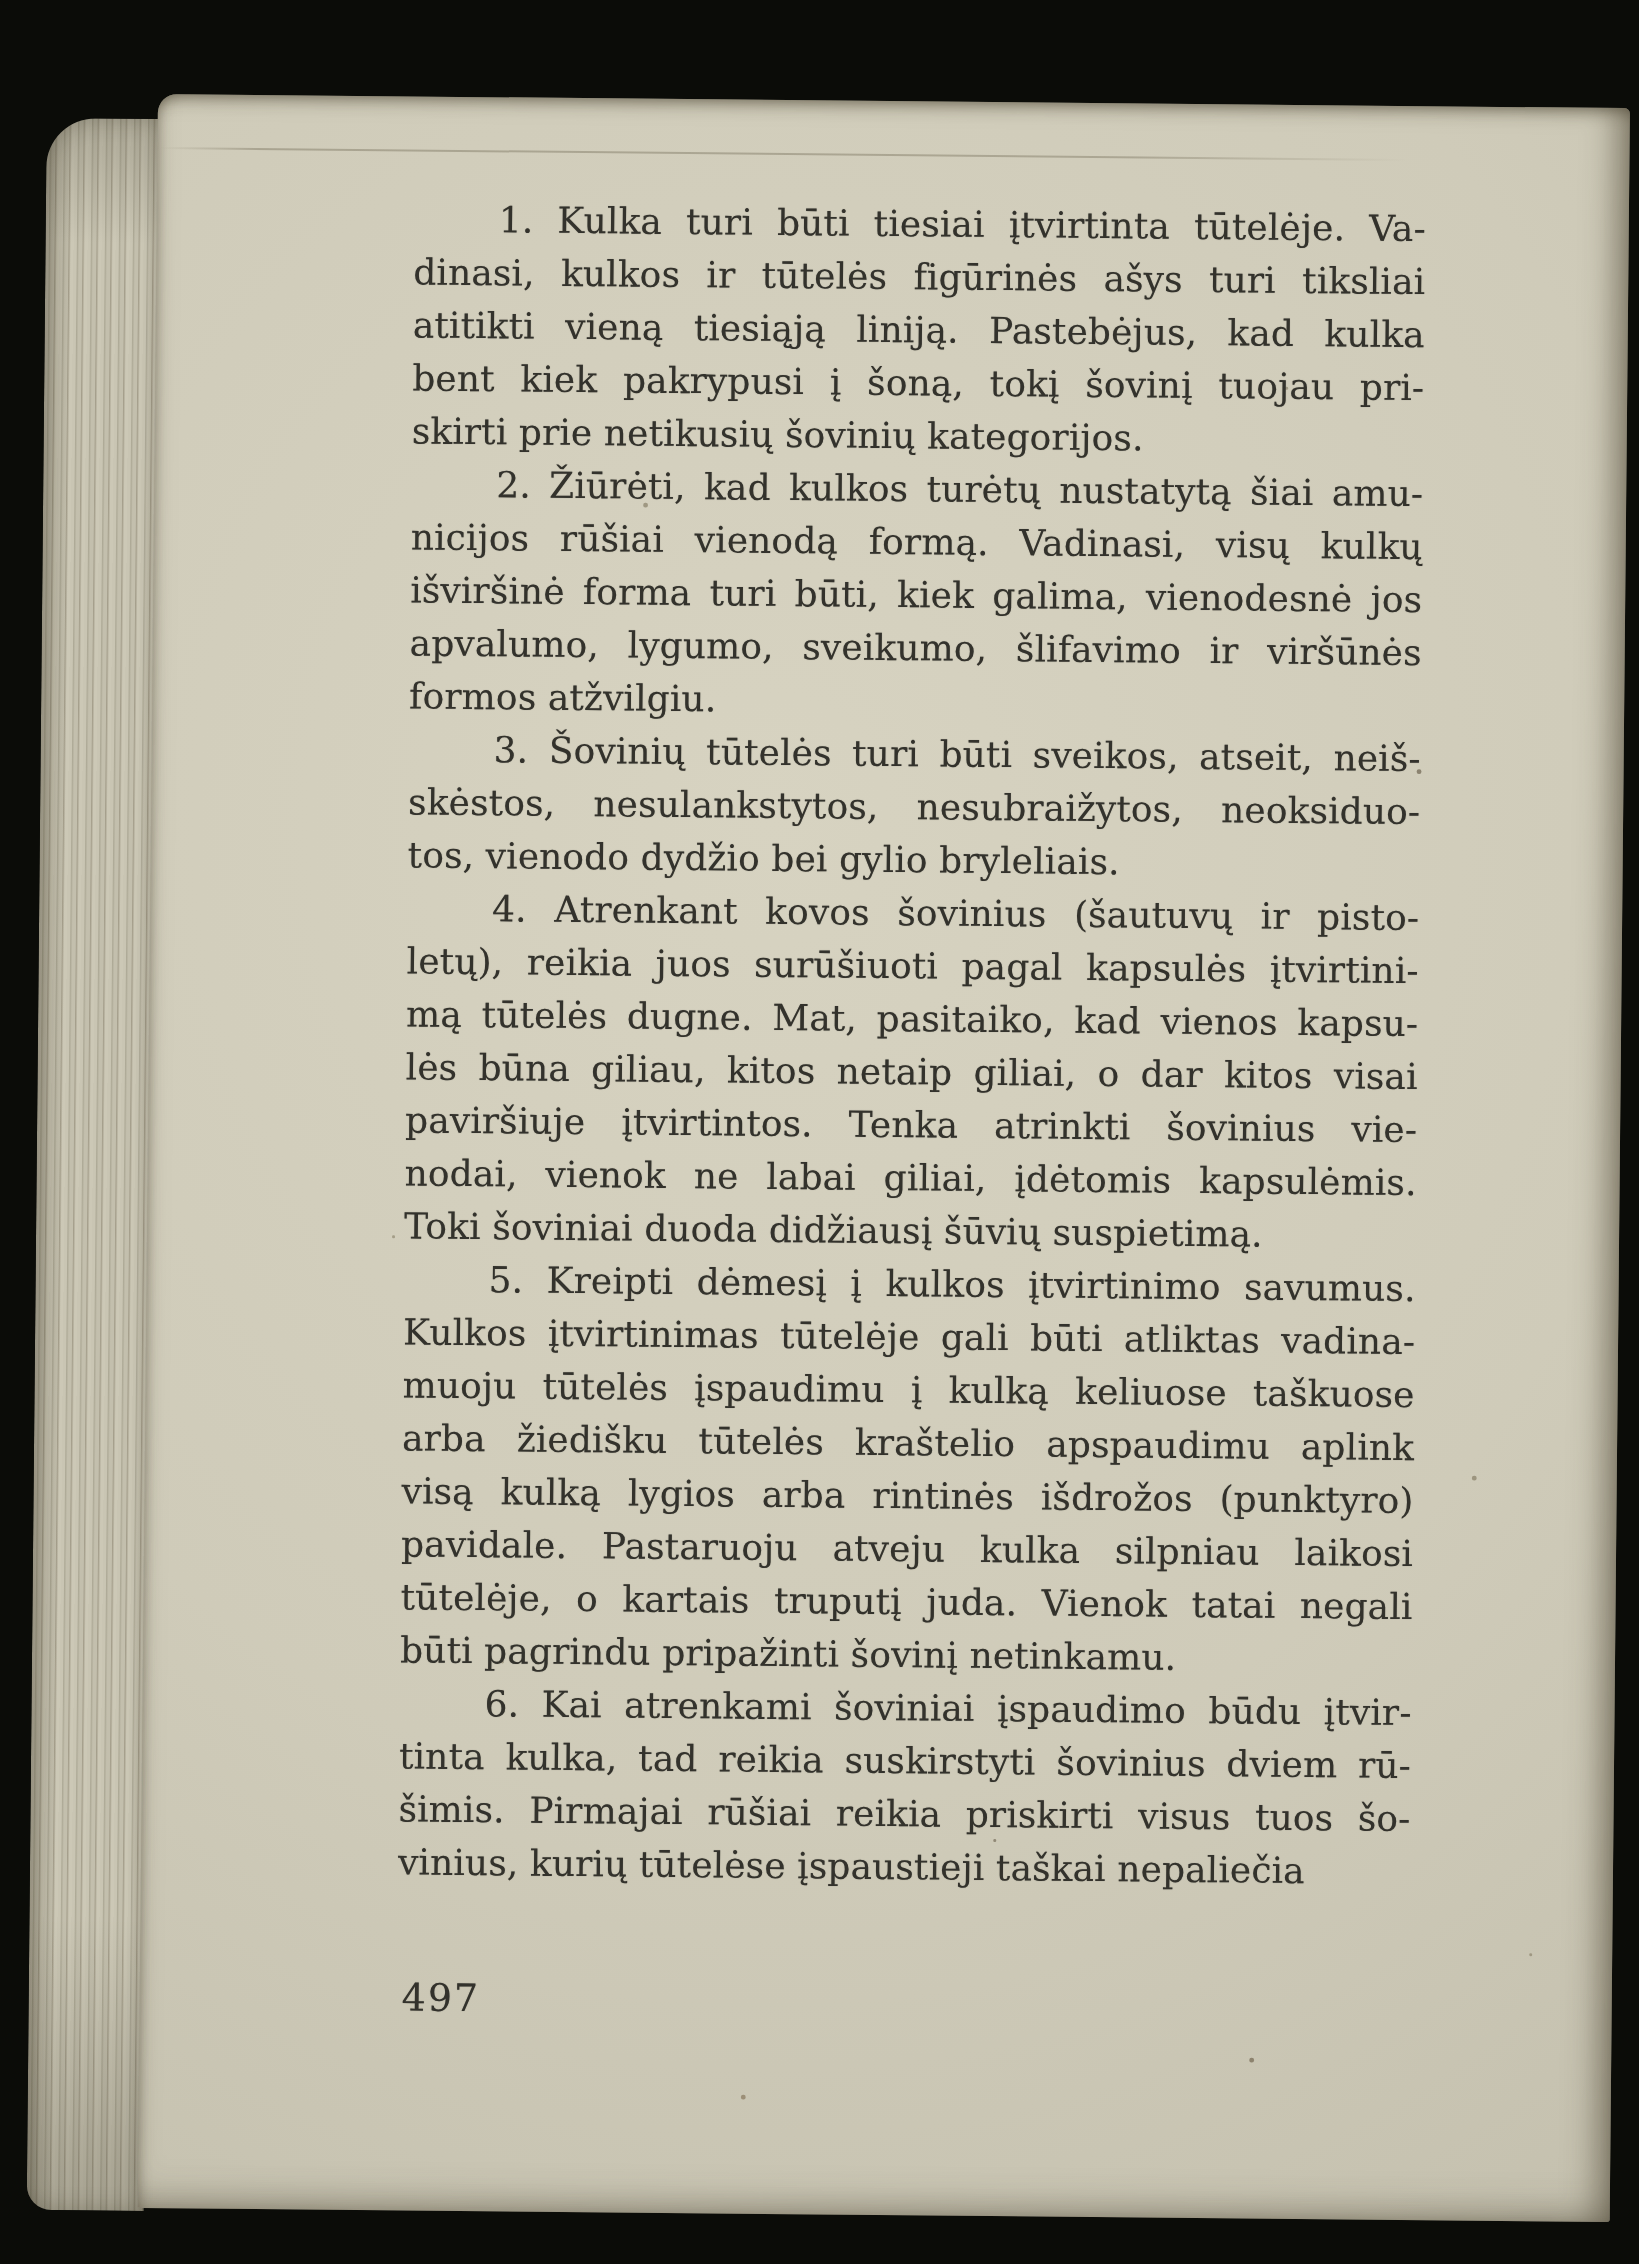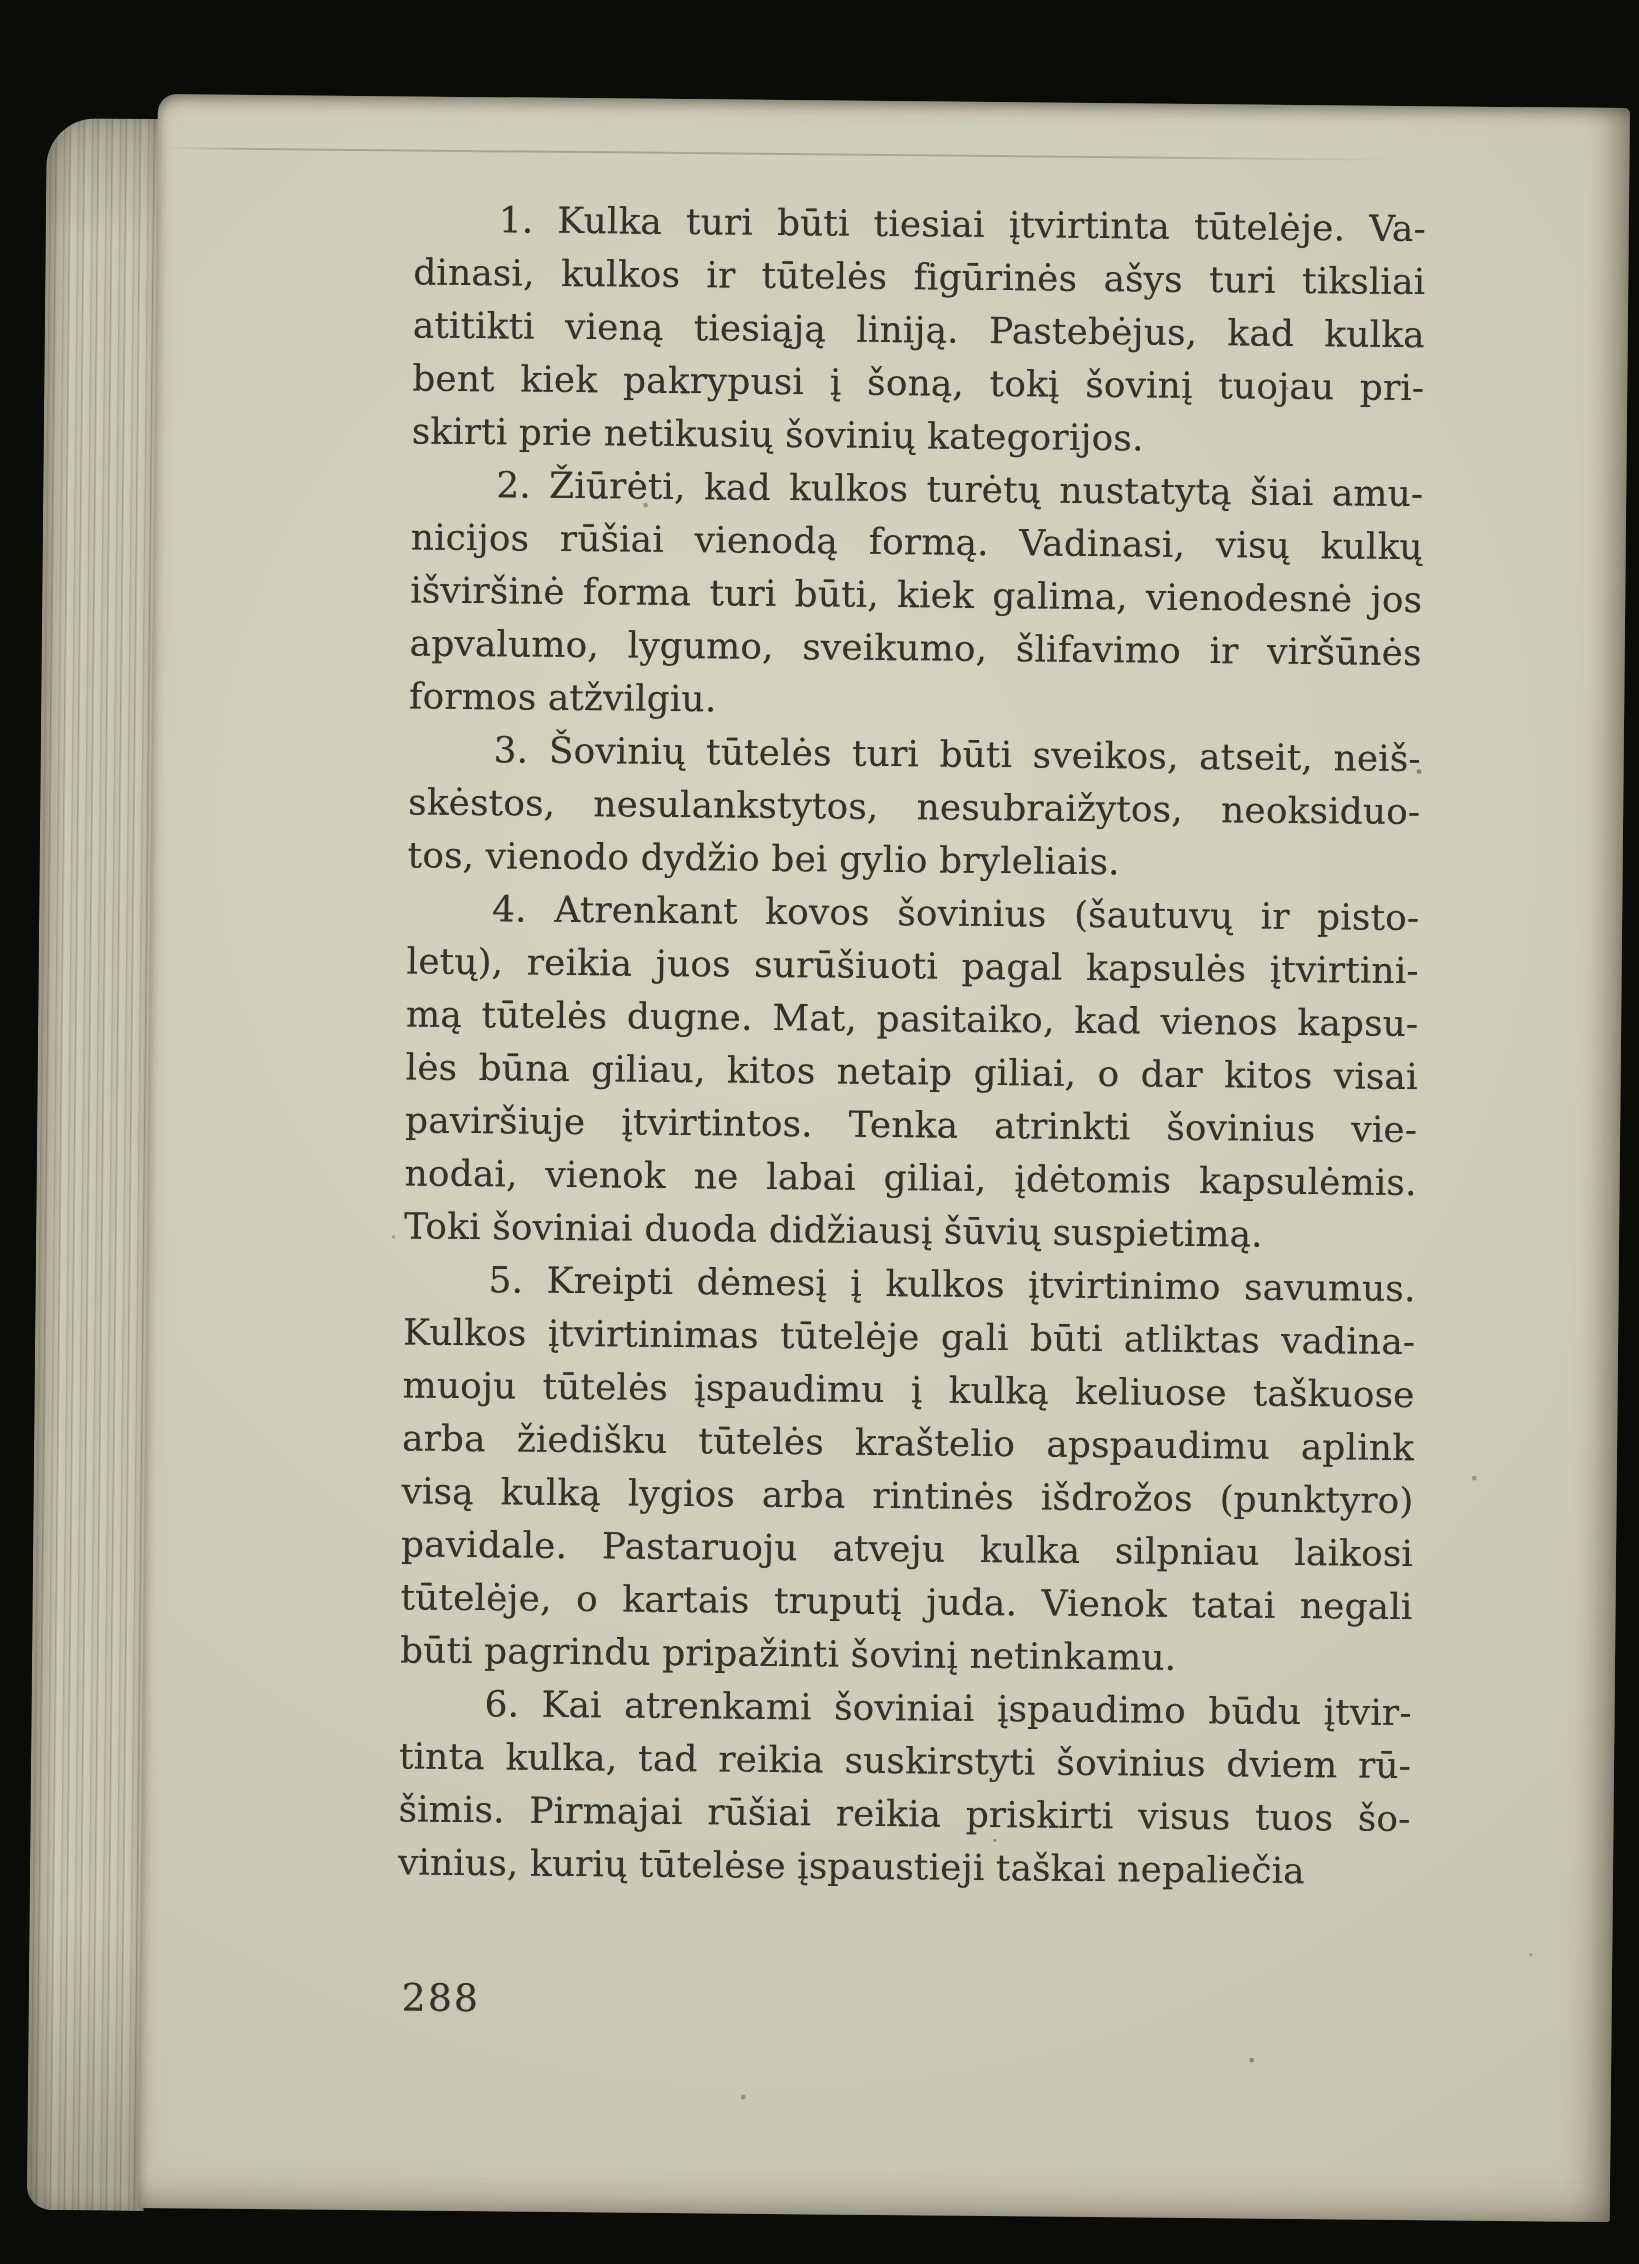--- a/index.html
+++ b/index.html
@@ -143,17 +143,17 @@
           <div class="ln">arba žiedišku tūtelės kraštelio apspaudimu  aplink</div>
           <div class="ln">visą kulką lygios arba rintinės išdrožos (punktyro)</div>
           <div class="ln">pavidale.  Pastaruoju atveju kulka silpniau laikosi</div>
           <div class="ln">tūtelėje, o kartais truputį juda.  Vienok tatai negali</div>
           <div class="ln last">būti pagrindu pripažinti šovinį netinkamu.</div>
           <div class="ln indent">6. Kai atrenkami šoviniai įspaudimo būdu įtvir-</div>
           <div class="ln">tinta kulka, tad reikia suskirstyti šovinius dviem rū-</div>
           <div class="ln">šimis.  Pirmajai rūšiai reikia priskirti visus tuos šo-</div>
           <div class="ln last">vinius, kurių tūtelėse įspaustieji taškai nepaliečia</div>
         </div>
-      <div class="page-number">288</div>
+      <div class="page-number">497</div>
     </div>
   </div>
 </div>
 
 
 </body></html>

